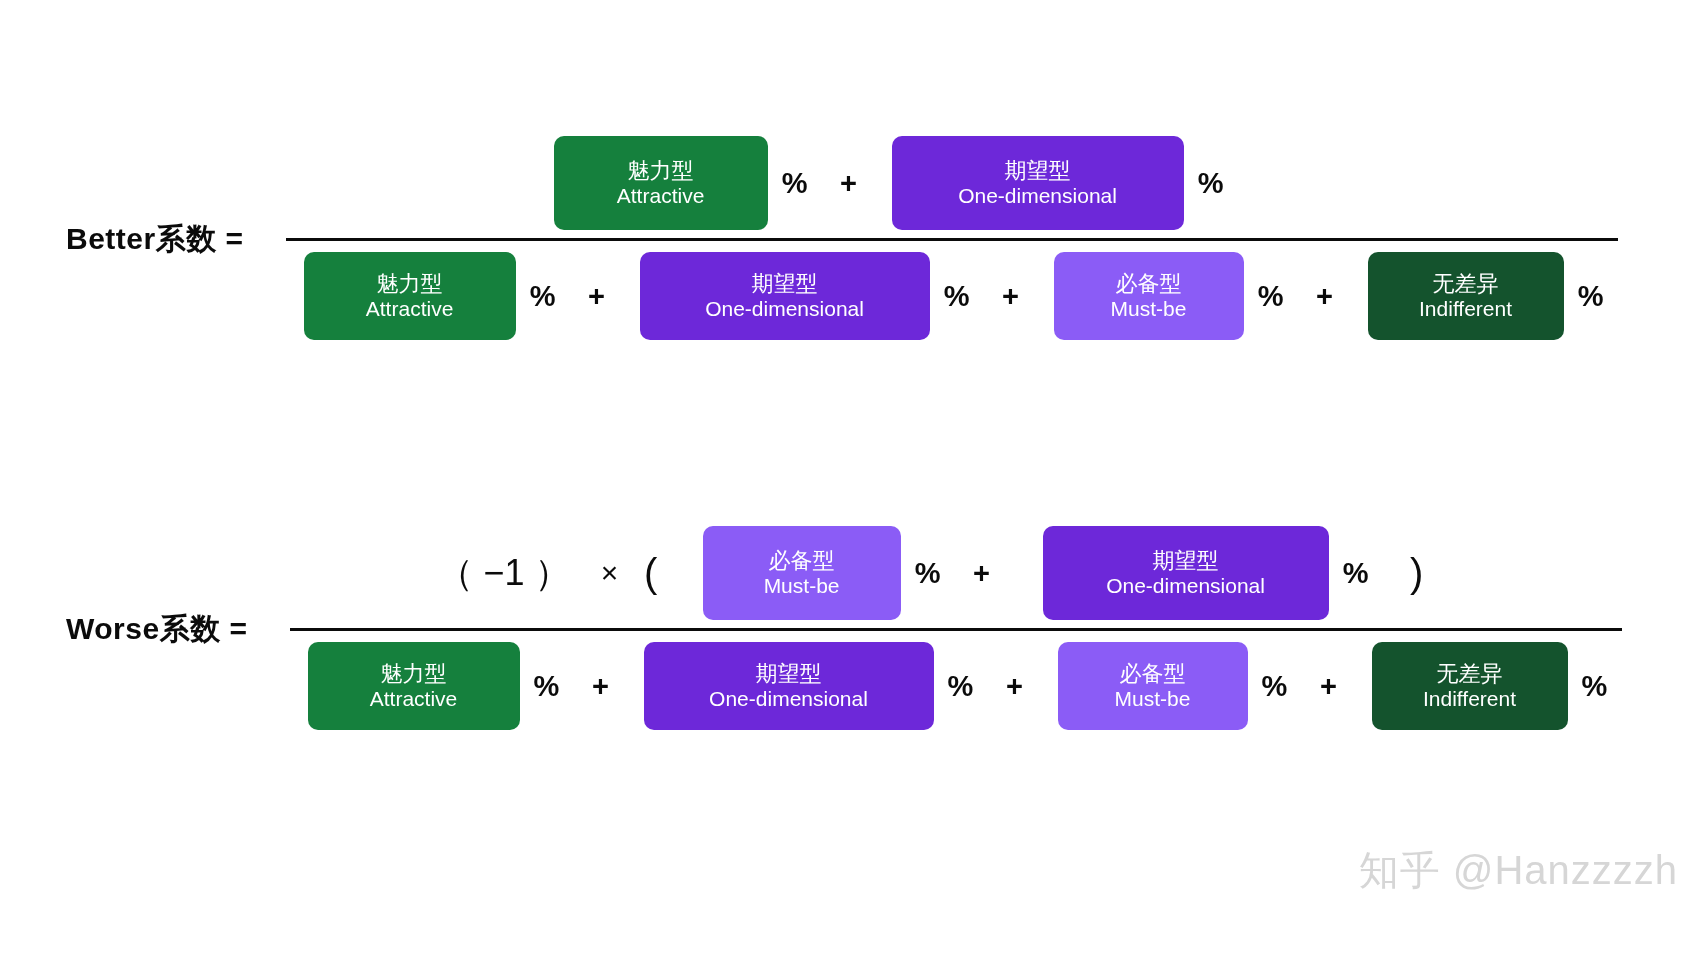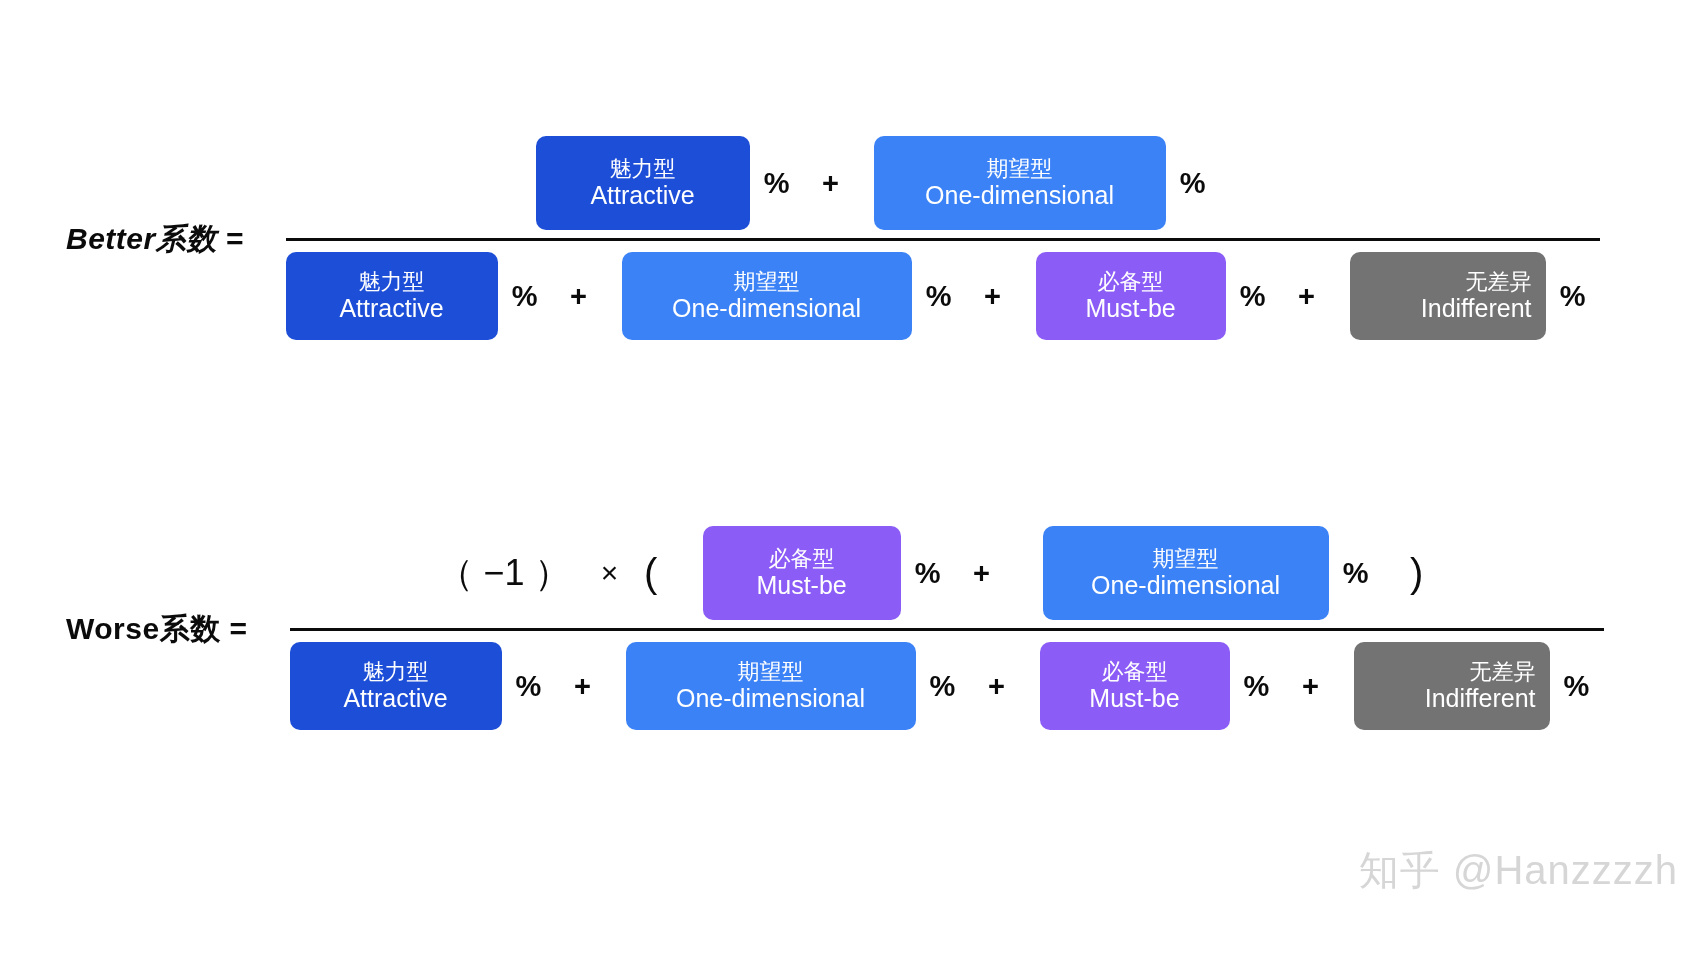--- a/index.html
+++ b/index.html
@@ -59,26 +59,26 @@
     display: flex;
     flex-direction: column;
     align-items: center;
     justify-content: center;
     line-height: 1.12;
     box-sizing: border-box;
     padding: 6px 14px;
     flex: 0 0 auto;
   }
   .chip .cn { font-size: 22px; }
-  .chip .en { font-size: 25px; }
-
-  .chip.attractive   { background: #1d4ed8; }
-  .chip.onedim       { background: #3b82f6; }
+  .chip .en { font-size: 21px; }
+
+  .chip.attractive   { background: #15803d; margin-left: 18px; }
+  .chip.onedim       { background: #6d28d9; }
   .chip.mustbe       { background: #8b5cf6; }
-  .chip.indifferent  { background: #737373; align-items: flex-end; }
+  .chip.indifferent  { background: #14532d; }
 
   
   .w-attr-num { width: 214px; height: 94px; }
   .w-one-num  { width: 292px; height: 94px; }
   .w-attr-den { width: 212px; height: 88px; }
   .w-one-den  { width: 290px; height: 88px; }
   .w-must-den { width: 190px; height: 88px; }
   .w-ind-den  { width: 196px; height: 88px; }
   .w-must-w   { width: 198px; height: 94px; }
   .w-one-w    { width: 286px; height: 94px; }
@@ -113,21 +113,21 @@
     user-select: none;
   }
 </style>
 </head>
 <body>
 
 <div id="canvas">
 
   <div class="formula" style="left:66px; top:128px;">
 
-    <div class="eq-label" style="margin-right:42px; align-self:center;font-style:italic;">Better系数 =</div>
+    <div class="eq-label" style="margin-right:42px; align-self:center;">Better系数 =</div>
 
     <div class="fraction">
 
       <div class="numerator">
         <div class="chip attractive w-attr-num">
           <span class="cn">魅力型</span>
           <span class="en">Attractive</span>
         </div>
         <div class="op pct">%</div>
         <div class="op plus">+</div>

